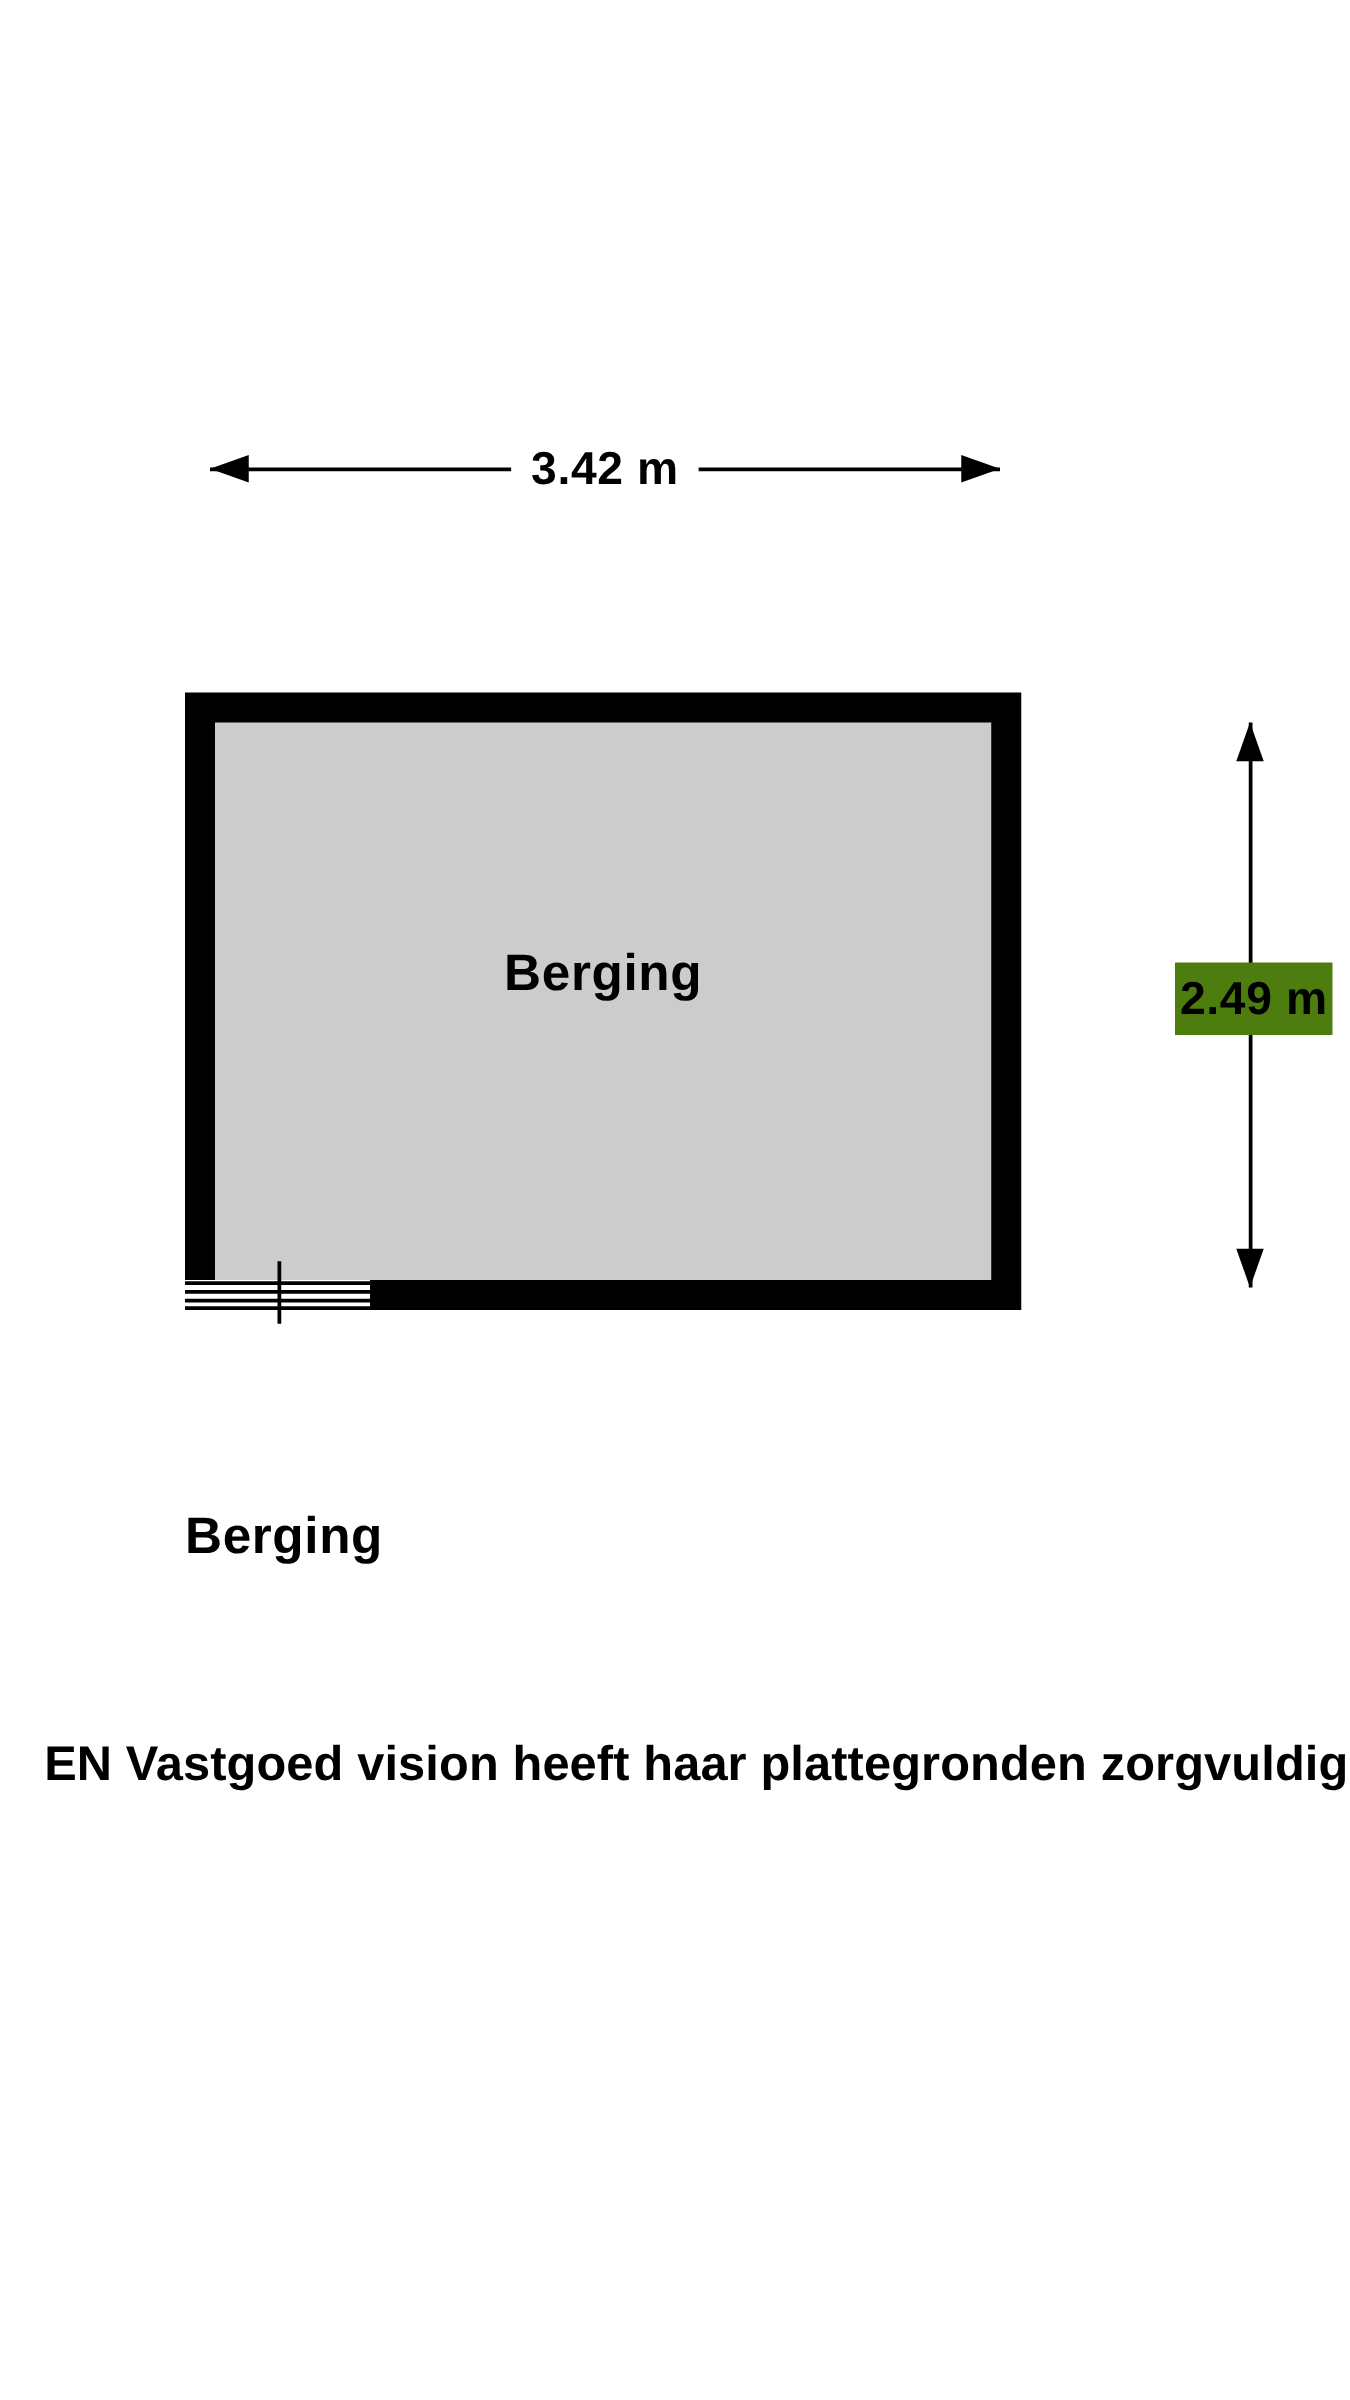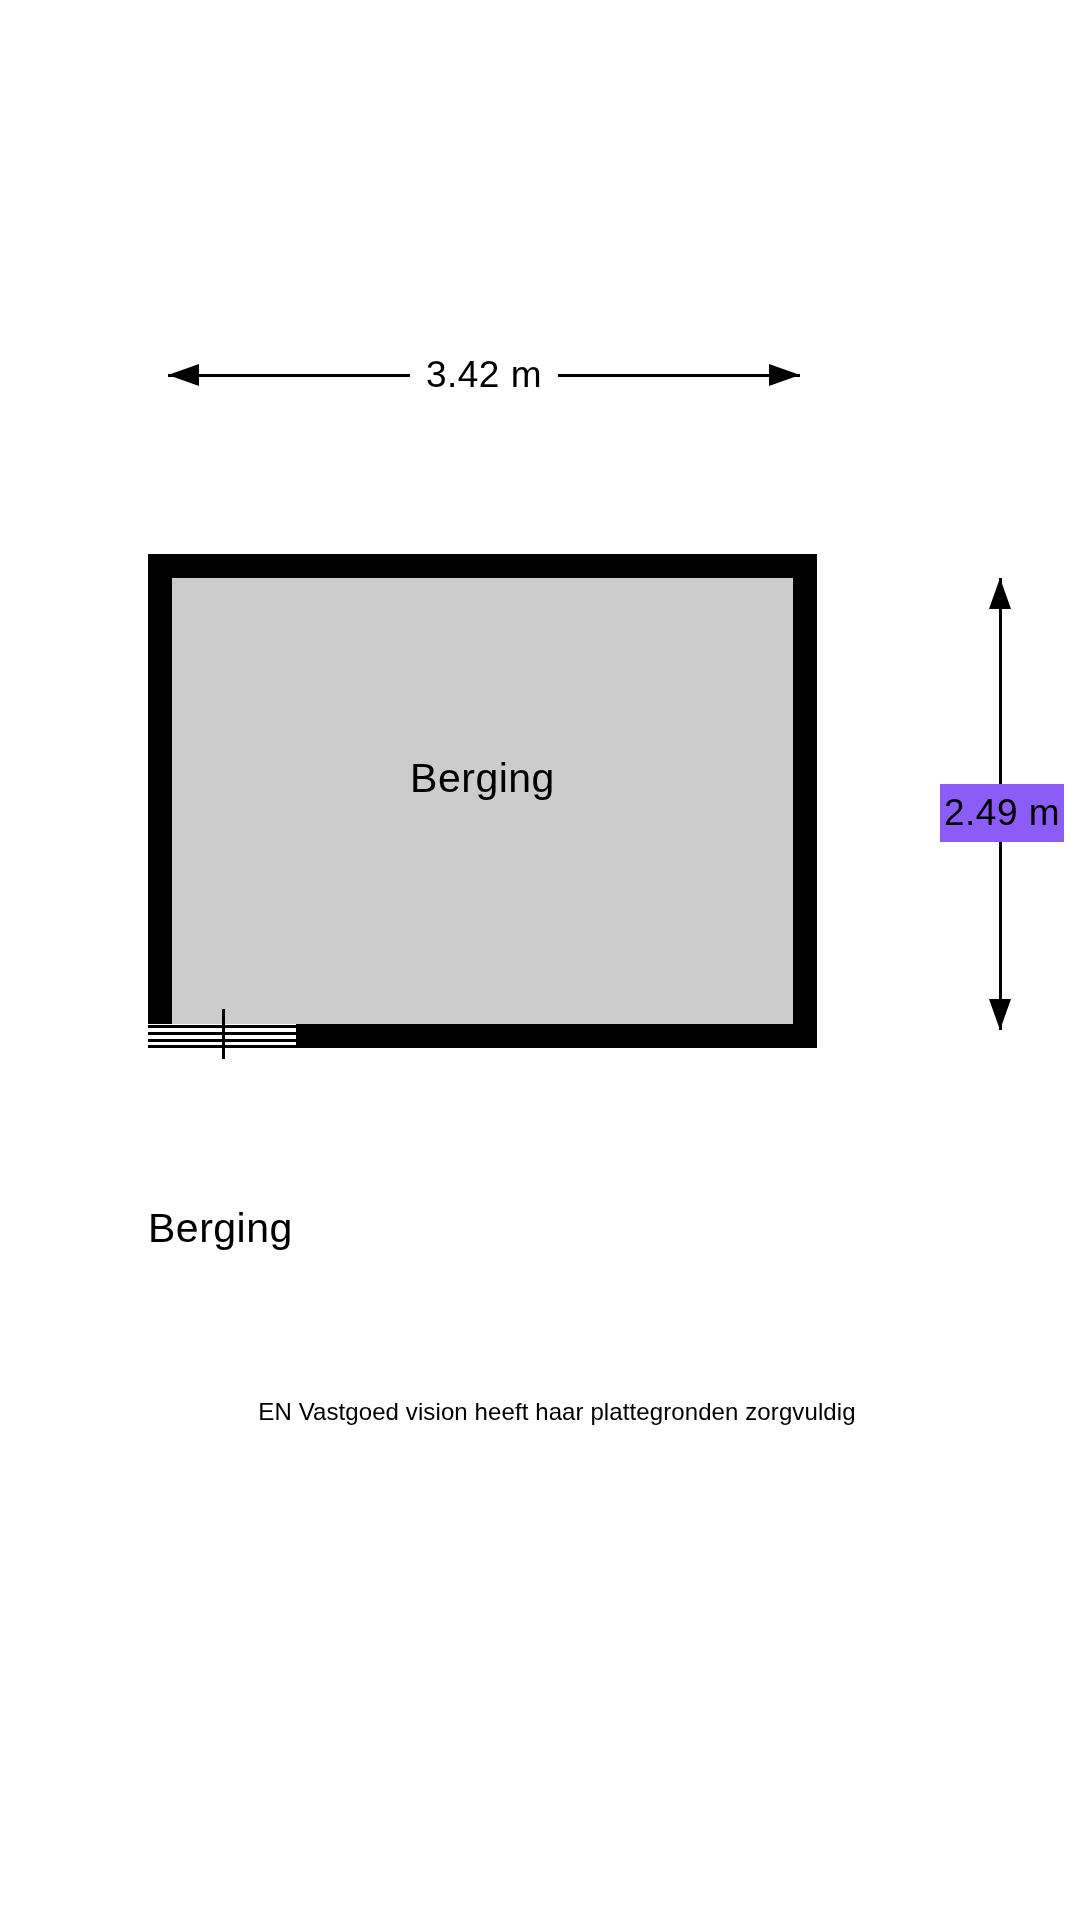--- a/index.html
+++ b/index.html
@@ -15,20 +15,21 @@
     overflow: hidden;
     font-family: "Liberation Sans", sans-serif;
     color: #000000;
   }
 
   #page {
     position: absolute;
     inset: 0;
     width: 1080px;
     height: 1560px;
+    font-weight: bold;
   }
 
   
   .dim-h {
     position: absolute;
     left: 168px;
     top: 350px;
     width: 632px;
     height: 52px;
   }
@@ -105,22 +106,22 @@
     bottom: 0px;
     width: 0;
     height: 0;
     border-left: 11px solid transparent;
     border-right: 11px solid transparent;
     border-top: 31px solid #000000;
   }
   .dim-v .dim-label {
     position: absolute;
     left: -35px;
-    top: 206px;
-    background: #8b5cf6;
+    top: 192px;
+    background: #4d7c0f;
     padding: 6px 4px;
     font-size: 37px;
     line-height: 46px;
     white-space: nowrap;
     letter-spacing: 0.5px;
   }
 
   
   .plan {
     position: absolute;
@@ -193,21 +194,21 @@
     letter-spacing: 0.5px;
   }
 
   
   .disclaimer {
     position: absolute;
     left: 0;
     right: 0;
     top: 1392px;
     text-align: center;
-    font-size: 24px;
+    font-size: 39px;
     line-height: 39px;
     letter-spacing: 0.1px;
     padding-left: 34px;
   }
   .disclaimer div { white-space: nowrap; }
 </style>
 </head>
 <body>
 
 <div id="page">

